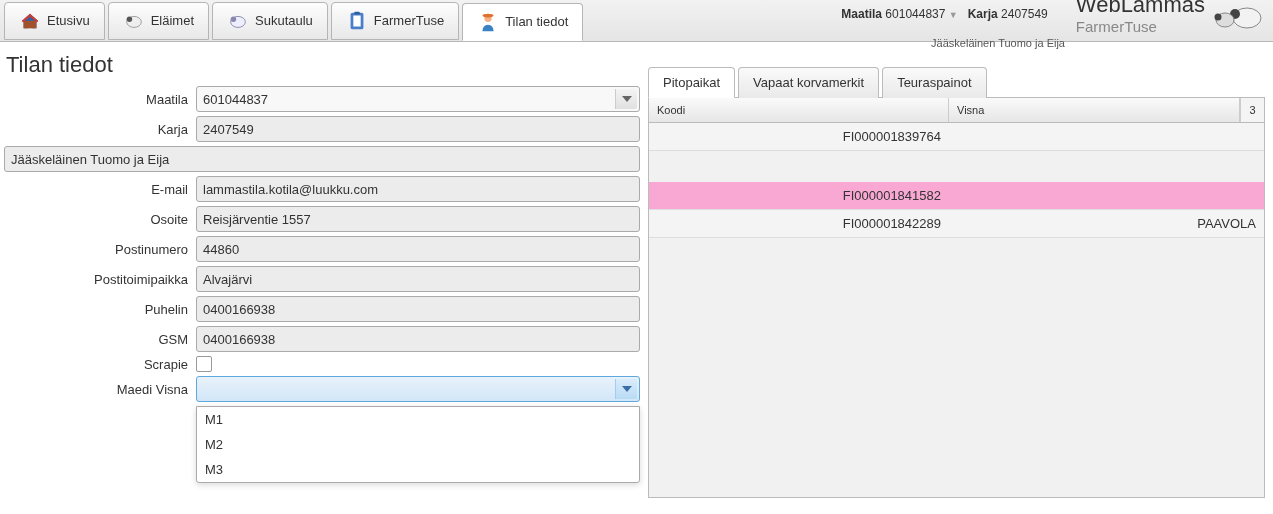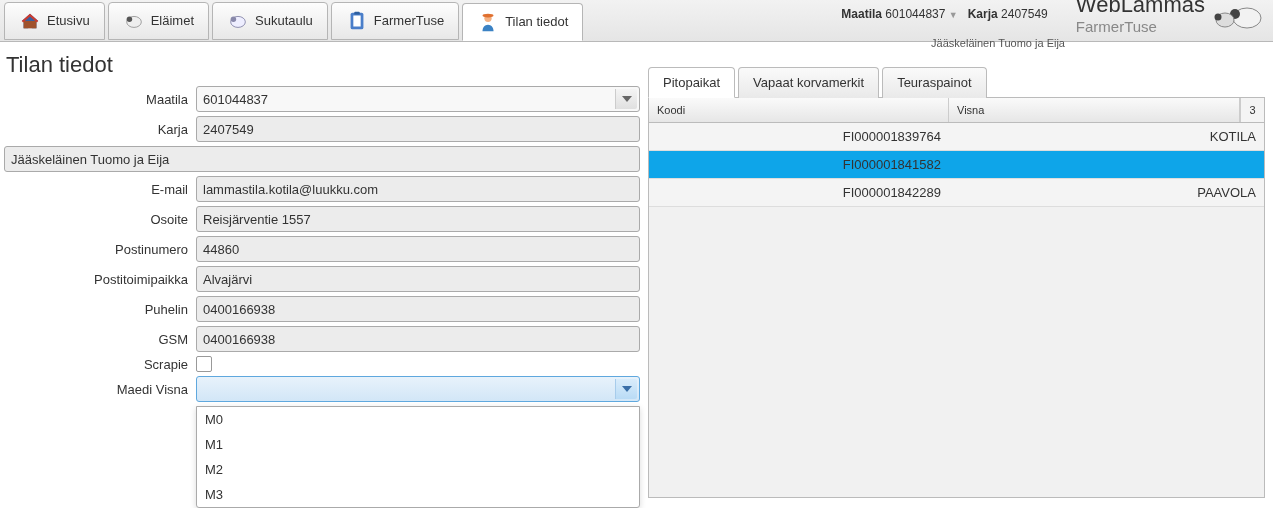--- a/index.html
+++ b/index.html
@@ -113,21 +113,21 @@
   .grid-head {
     display:flex; background:linear-gradient(#fafafa,#e6e6e6);
     border-bottom:1px solid #bbb; font-size:11px;align-items:center;
   }
   .grid-head .col { padding:6px 8px; border-right:1px solid #ccc; }
   .grid-head .count {
     width:24px; text-align:center; border-right:none; border-left:1px solid #ccc;
     background:#f4f4f4;
   }
   .grid-body .row { display:flex; border-bottom:1px solid #ddd; }
-  .grid-body .row.alt { background:#0ea5e9; }
+  .grid-body .row.alt { background:#f9a8d4;margin-top:31px; }
   .grid-body .row:not(.alt) { background:#f4f4f4;}
   .grid-body .cell { padding:6px 8px; font-size:13px;text-align:right; }
   .col-koodi { width:300px; }
   .col-nimi { flex:1; }
 </style>
 </head>
 <body>
 
 <div class="topbar">
   <div class="tabs">
@@ -271,21 +271,20 @@
           <span></span>
           <span class="arrow">
             <svg width="10" height="6">
                 <path d="M0 0h10L5 6z" fill="#3a6fa8"></path>
               </svg>
           </span>
         </div>
       </div>
     </div>
     <div class="dropdown-panel">
-      <div class="option">M0</div>
       <div class="option">M1</div>
       <div class="option">M2</div>
       <div class="option">M3</div>
     </div>
   </div>
 
   <div class="right-col">
     <div class="right-tabs">
       <div class="rtab active">Pitopaikat</div>
       <div class="rtab">Vapaat korvamerkit</div>
@@ -293,21 +292,20 @@
     </div>
     <div class="grid">
       <div class="grid-head">
         <div class="col col-koodi">Koodi</div>
         <div class="col col-nimi">Visna</div>
         <div class="col count">3</div>
       </div>
       <div class="grid-body">
         <div class="row">
           <div class="cell col-koodi">FI000001839764</div>
-          <div class="cell col-nimi">KOTILA</div>
         </div>
         <div class="row alt">
           <div class="cell col-koodi">FI000001841582</div>
         </div>
         <div class="row">
           <div class="cell col-koodi">FI000001842289</div>
           <div class="cell col-nimi">PAAVOLA</div>
         </div>
       </div>
     </div>

